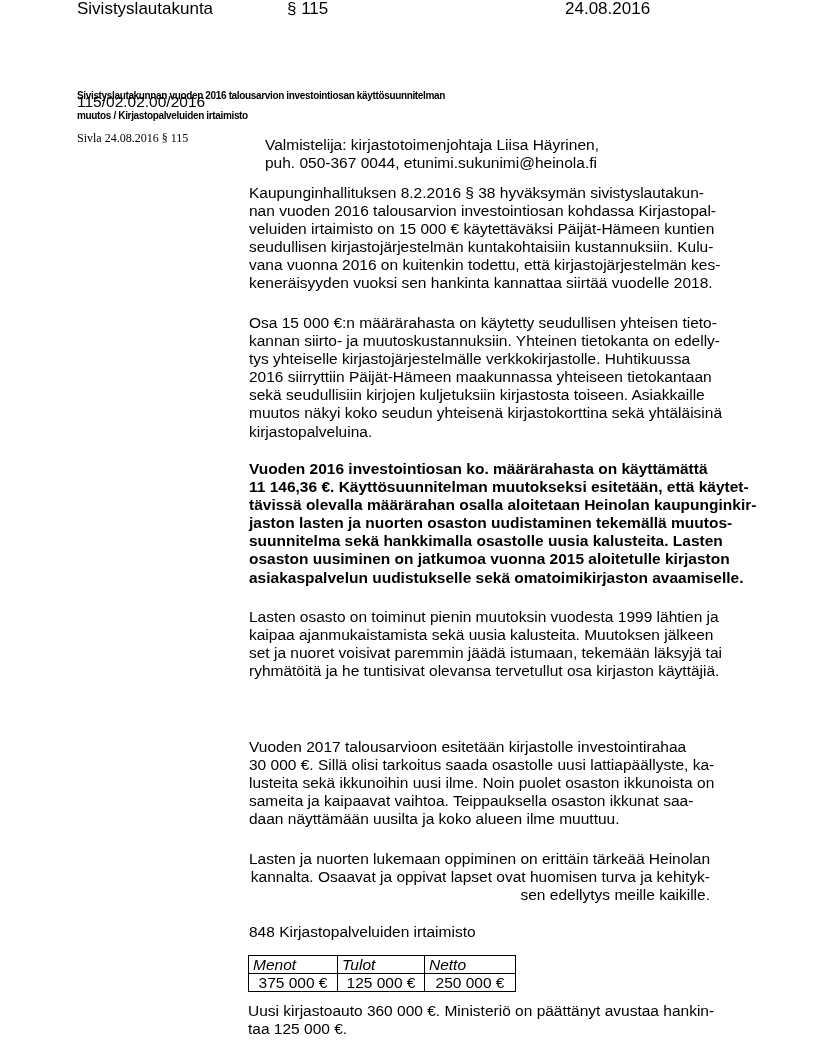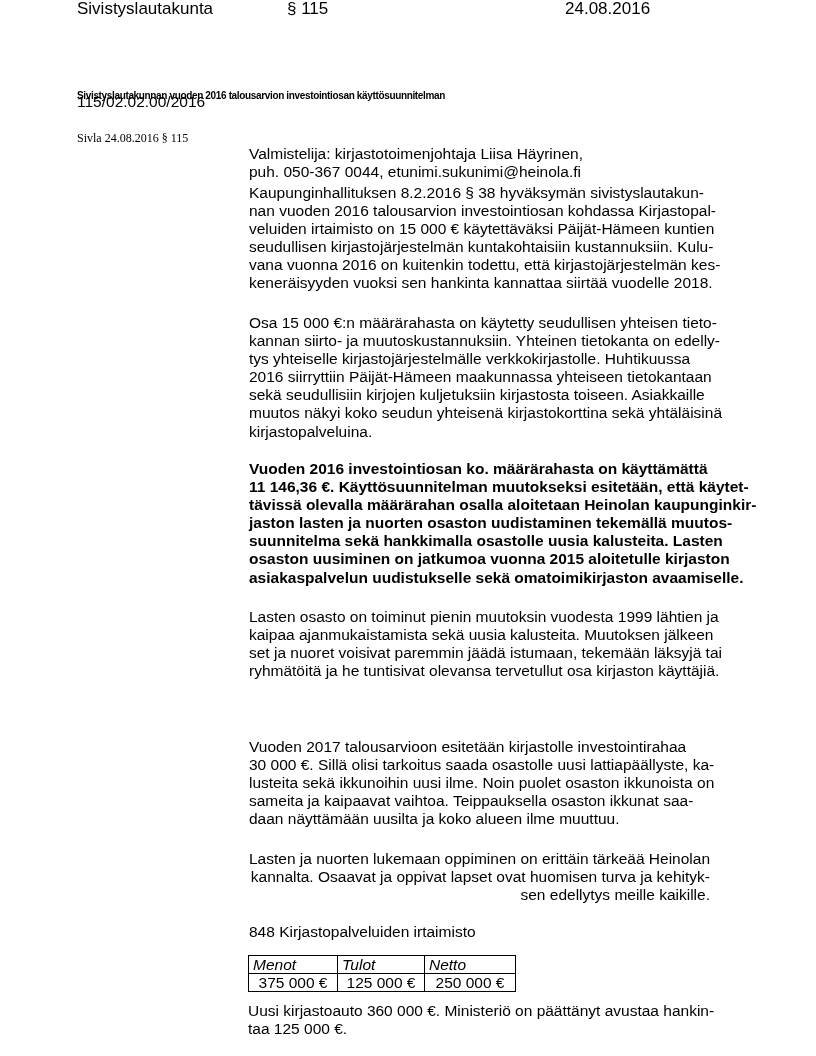--- a/index.html
+++ b/index.html
@@ -49,27 +49,28 @@
   </style>
 </head>
 <body>
 
 <div class="abs hdr" style="left:77px;">Sivistyslautakunta</div>
 <div class="abs hdr" style="left:287px;">§ 115</div>
 <div class="abs hdr" style="left:521px;margin-left:44px;">24.08.2016</div>
 
 <div class="abs title">
   <span>Sivistyslautakunnan vuoden 2016 talousarvion investointiosan käyttösuunnitelman</span>
+  <span>muutos / Kirjastopalveluiden irtaimisto</span>
 </div>
 
 <div class="abs refno">115/02.02.00/2016</div>
 
 <div class="abs sivla">Sivla 24.08.2016 § 115</div>
 
-<div class="para" style="top:145px;">
+<div class="para" style="top:136px;margin-left:16px;">
   <span>Valmistelija: kirjastotoimenjohtaja Liisa Häyrinen,</span>
   <span>puh. 050-367 0044, etunimi.sukunimi@heinola.fi</span>
 </div>
 
 <div class="para" style="top:184px;">
   <span>Kaupunginhallituksen 8.2.2016 § 38 hyväksymän sivistyslautakun-</span>
   <span>nan vuoden 2016 talousarvion investointiosan kohdassa Kirjastopal-</span>
   <span>veluiden irtaimisto on 15 000 € käytettäväksi Päijät-Hämeen kuntien</span>
   <span>seudullisen kirjastojärjestelmän kuntakohtaisiin kustannuksiin. Kulu-</span>
   <span>vana vuonna 2016 on kuitenkin todettu, että kirjastojärjestelmän kes-</span>

